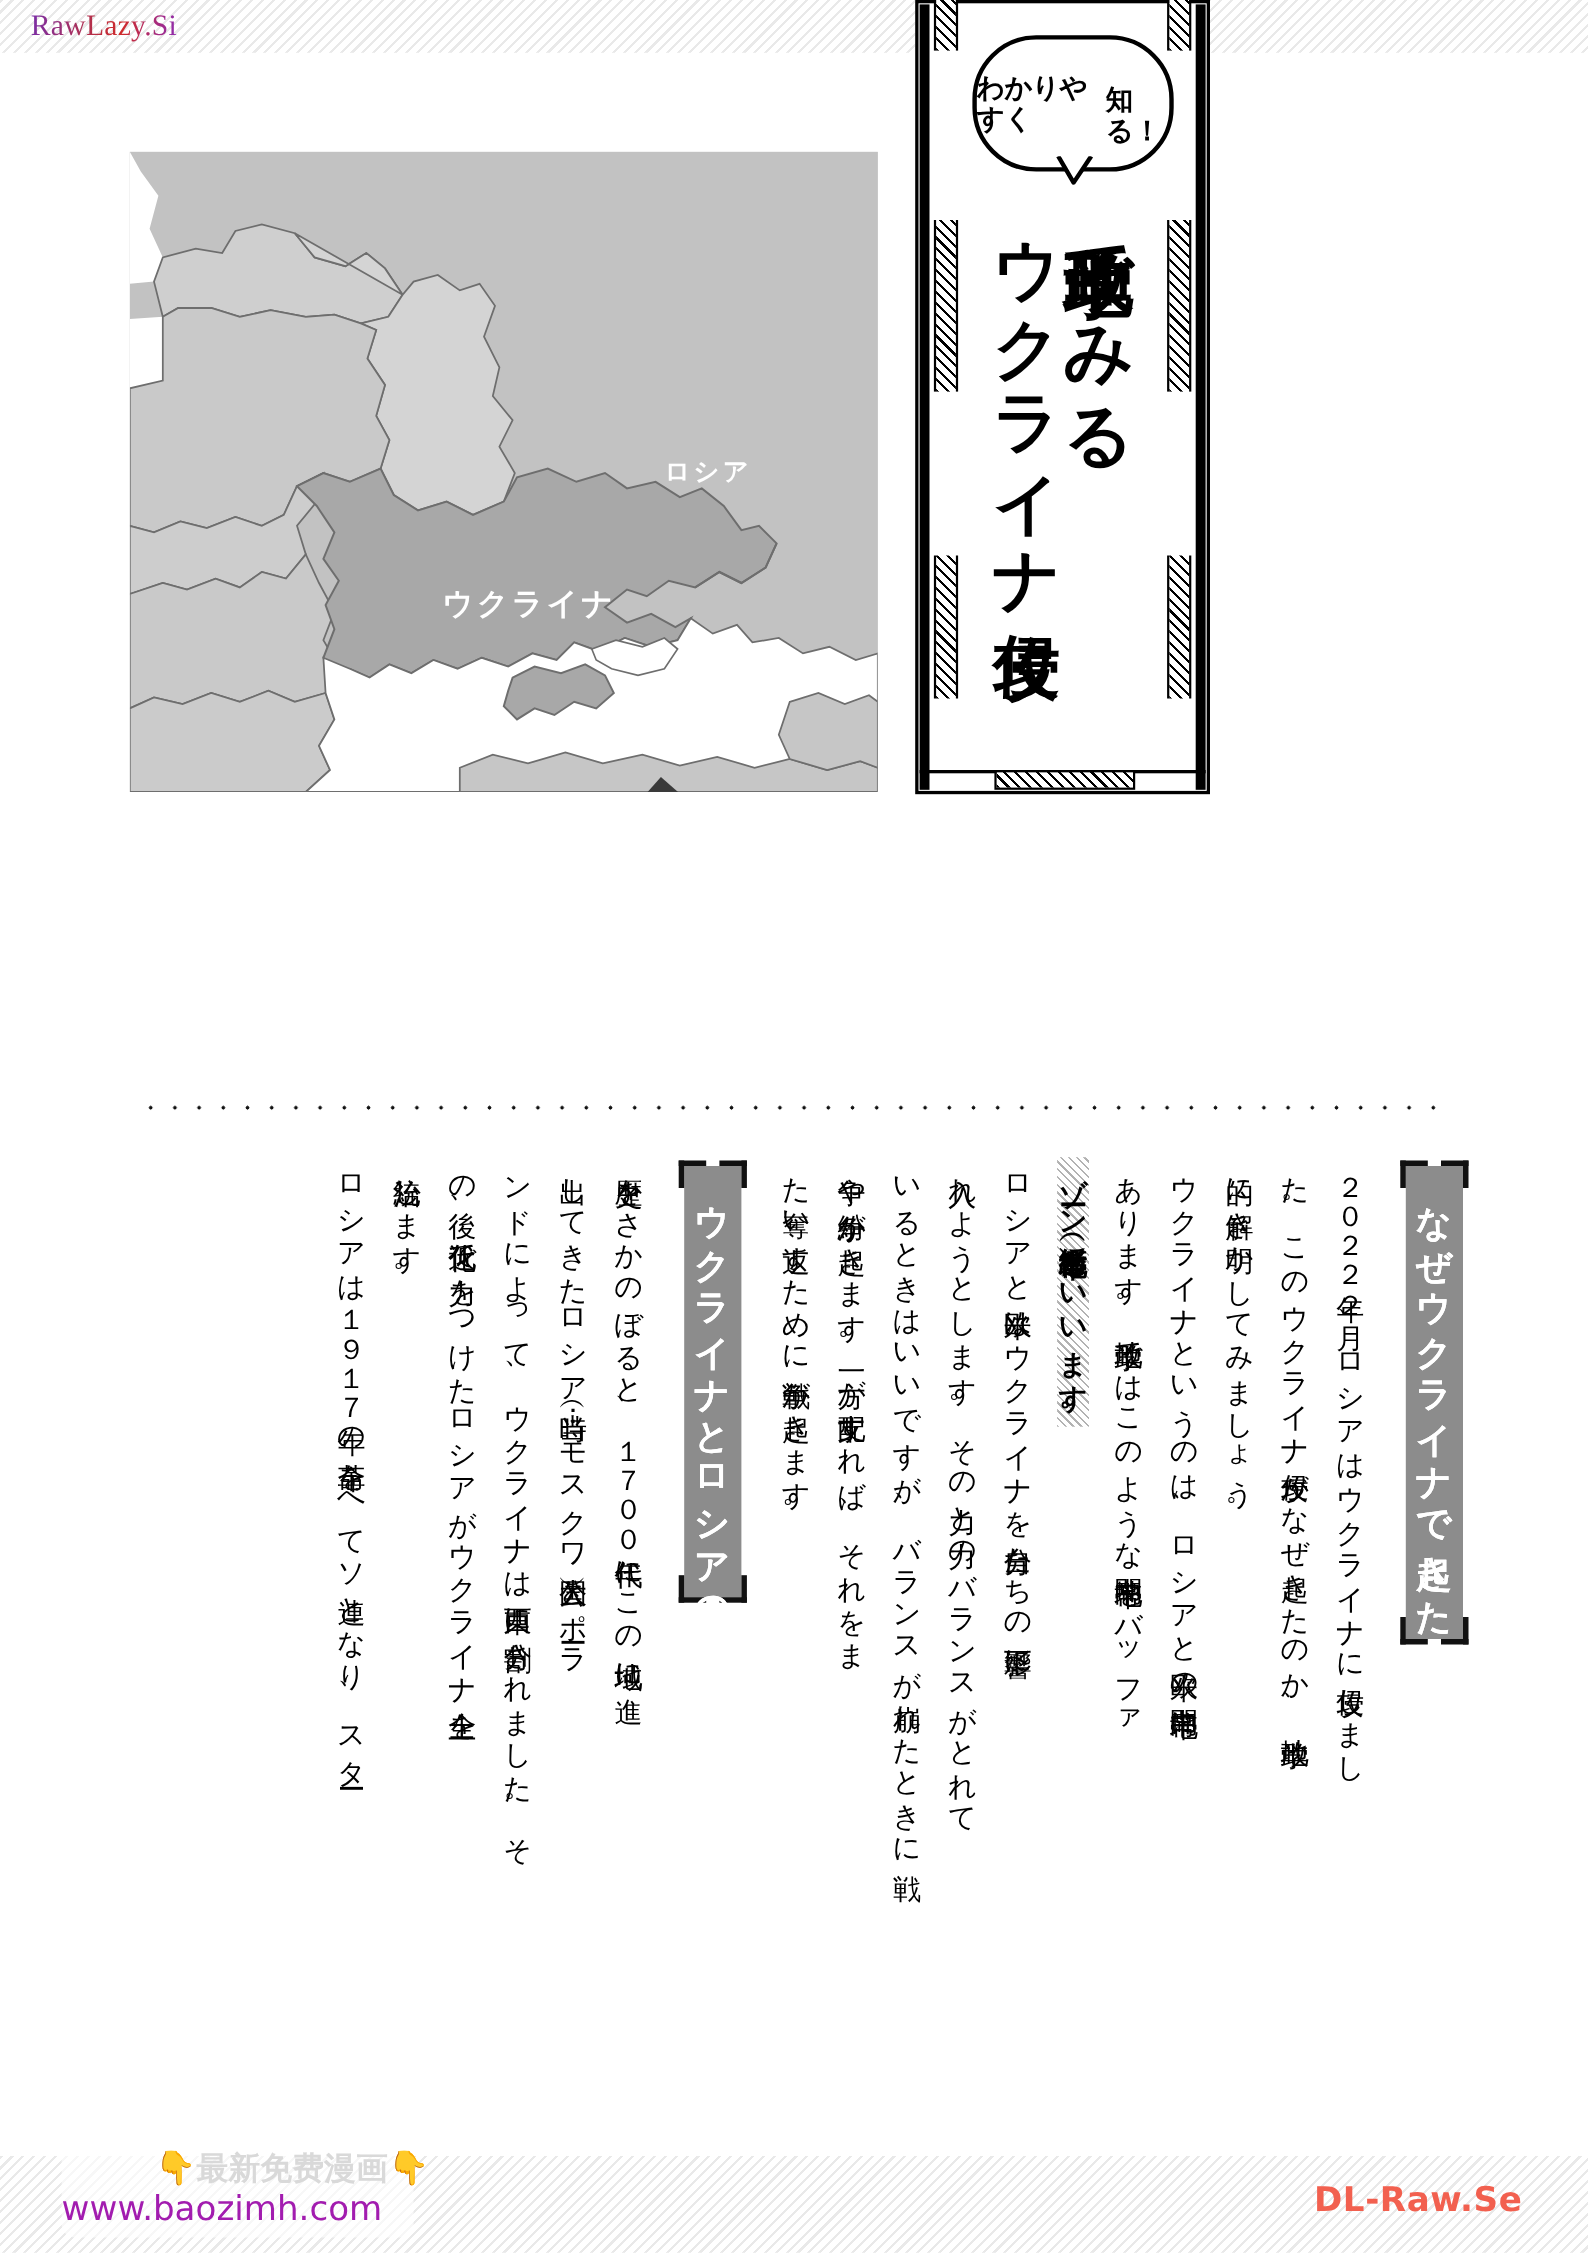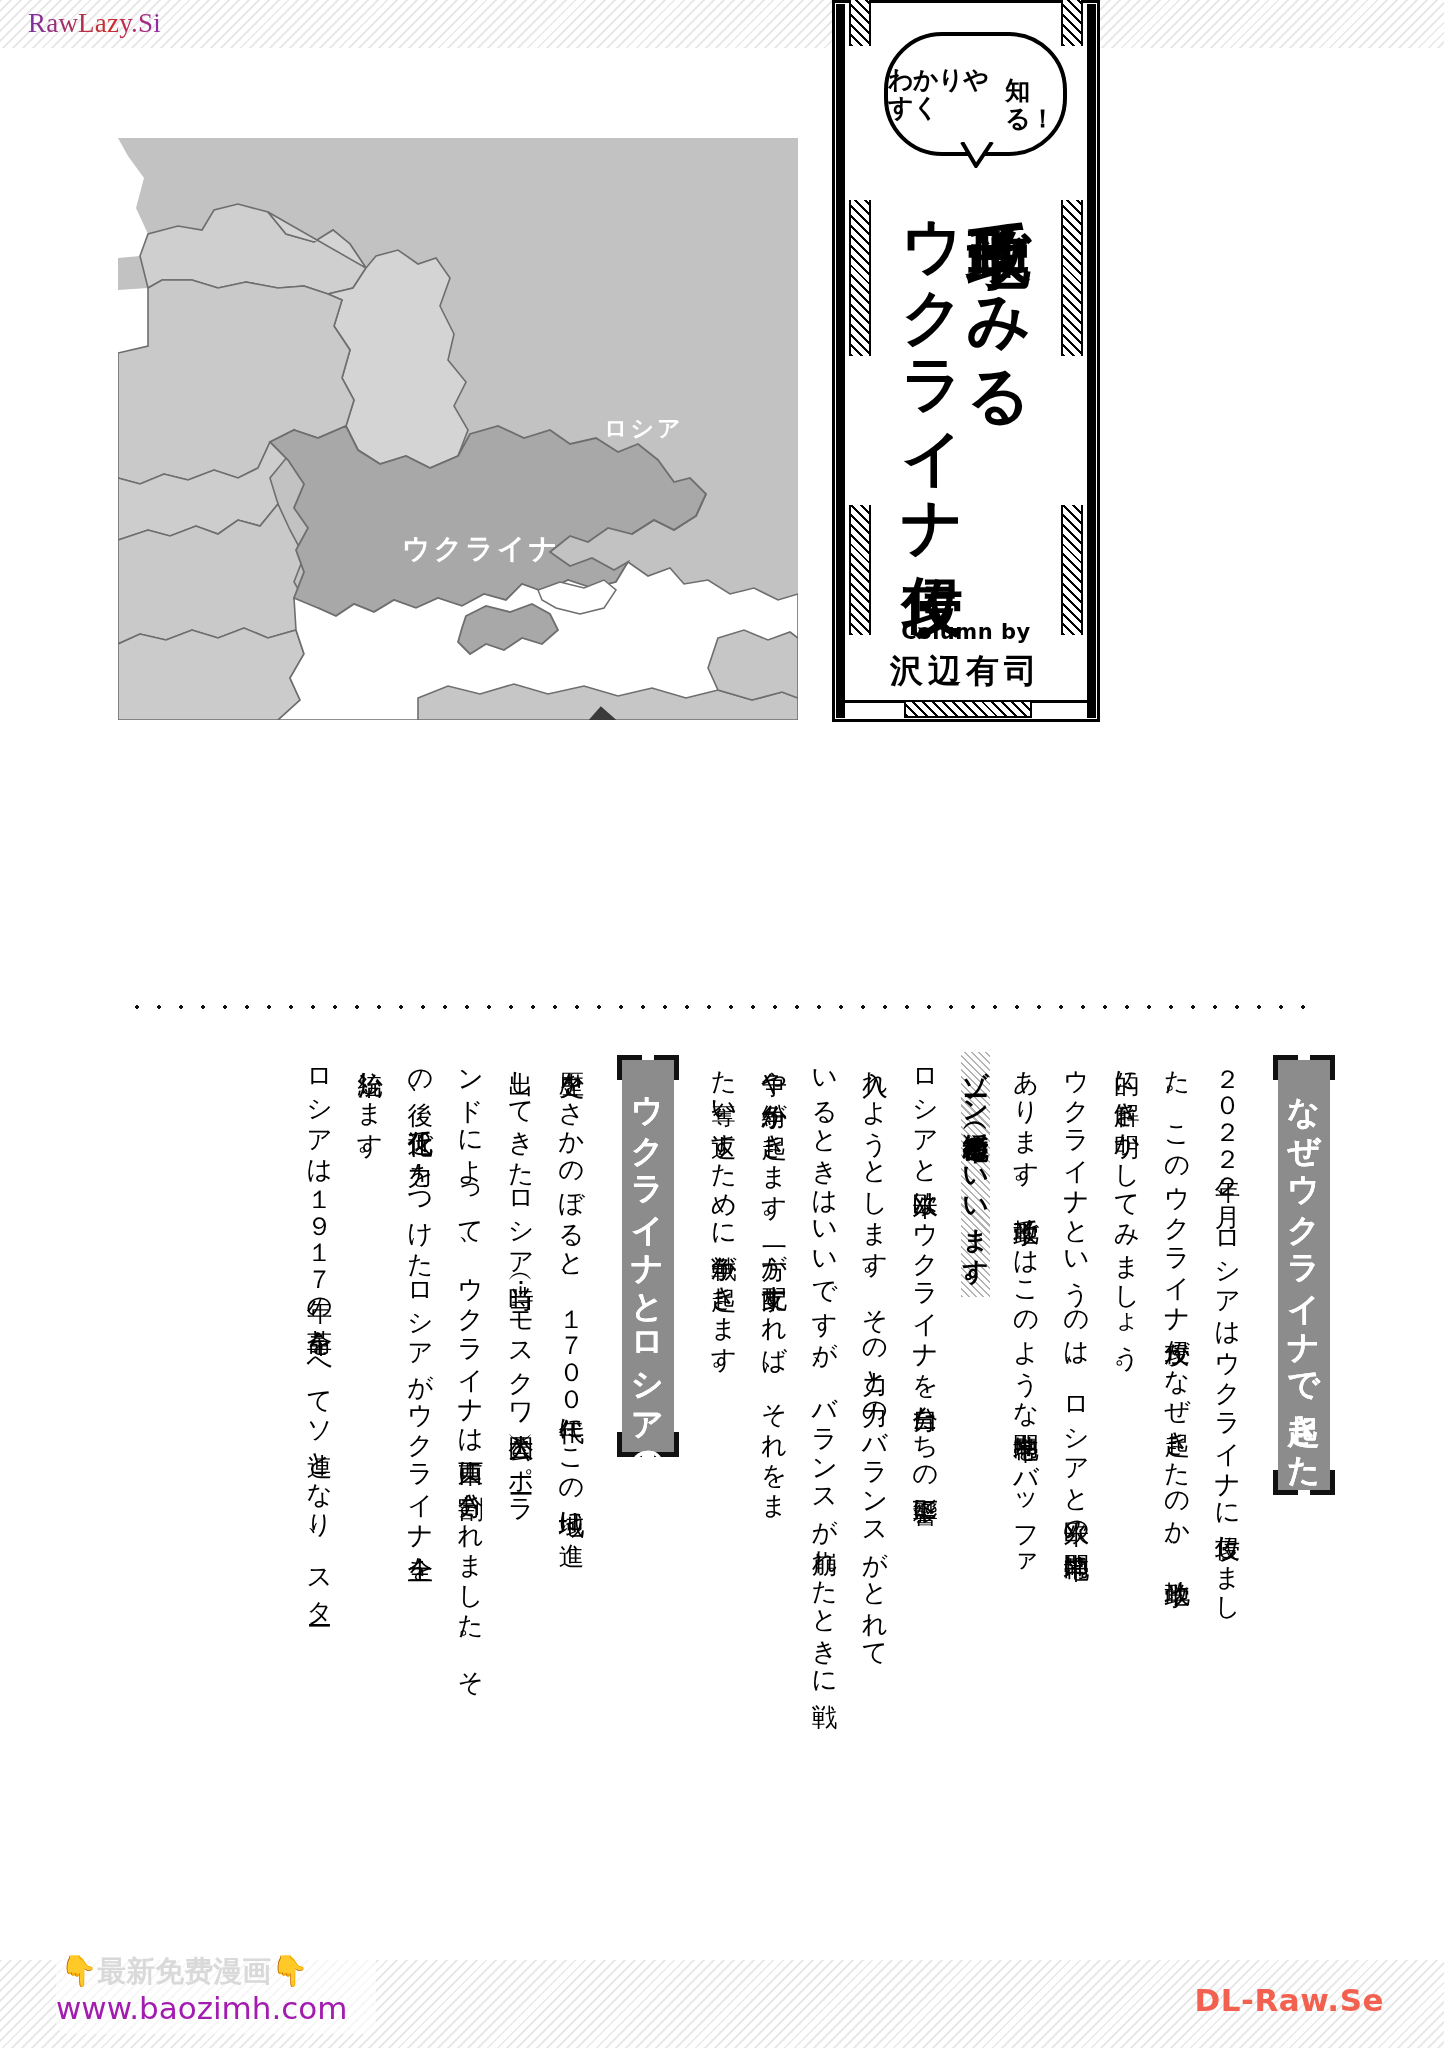--- a/index.html
+++ b/index.html
@@ -27,21 +27,21 @@
     background:linear-gradient(95deg,#7a2ea8 0%,#b03050 38%,#cf2b2b 62%,#8e2bb0 100%);
     -webkit-background-clip:text;background-clip:text;color:transparent;
     text-shadow:none;
   }
 
   .wm-bl{
     position:absolute;left:56px;top:1948px;width:320px;height:86px;
     background:rgba(255,255,255,.62);border-radius:12px;
   }
   .wm-bl-row1{
-    position:absolute;left:4px;top:4px;width:320px;text-align:left;
+    position:absolute;left:14px;top:4px;width:320px;text-align:right;
     font-family:Liberation Mono, monospace;
     font-size:29px;font-weight:700;color:#d9d9d9;white-space:nowrap;
   }
   .wm-bl-row1 .hand{color:#fbc02d;font-size:30px;}
   .wm-bl-row2{
     position:absolute;left:0;top:42px;width:320px;
     font-family:"DejaVu Sans","Liberation Sans",sans-serif;
     font-size:31px;font-weight:400;color:#a21caf;white-space:nowrap;
   }
   .wm-br{
@@ -261,24 +261,20 @@
   <svg id="bubble-tail" viewBox="0 0 34 26">
     <path d="M2,0 L16,24 L32,0" fill="#fff" stroke="#000" stroke-width="4" stroke-linejoin="round"></path>
     <path d="M4,-6 L30,-6" stroke="#fff" stroke-width="6"></path>
   </svg>
 
   <div id="title-vertical">
     <div class="title-col" id="title-col-1">地政学でみる</div>
     <div class="title-col" id="title-col-2">ウクライナ侵攻</div>
   </div>
 
-  <div id="byline">
-    <div id="byline-en">Column by</div>
-    <div id="byline-ja">沢辺有司</div>
-  </div>
 </div>
 
 <div id="divider"></div>
 
 <div id="body-area">
 
   <div class="sec-head tall">
     <span class="crn tl"></span>
     <span class="crn tr"></span>
     <span class="crn bl"></span>

